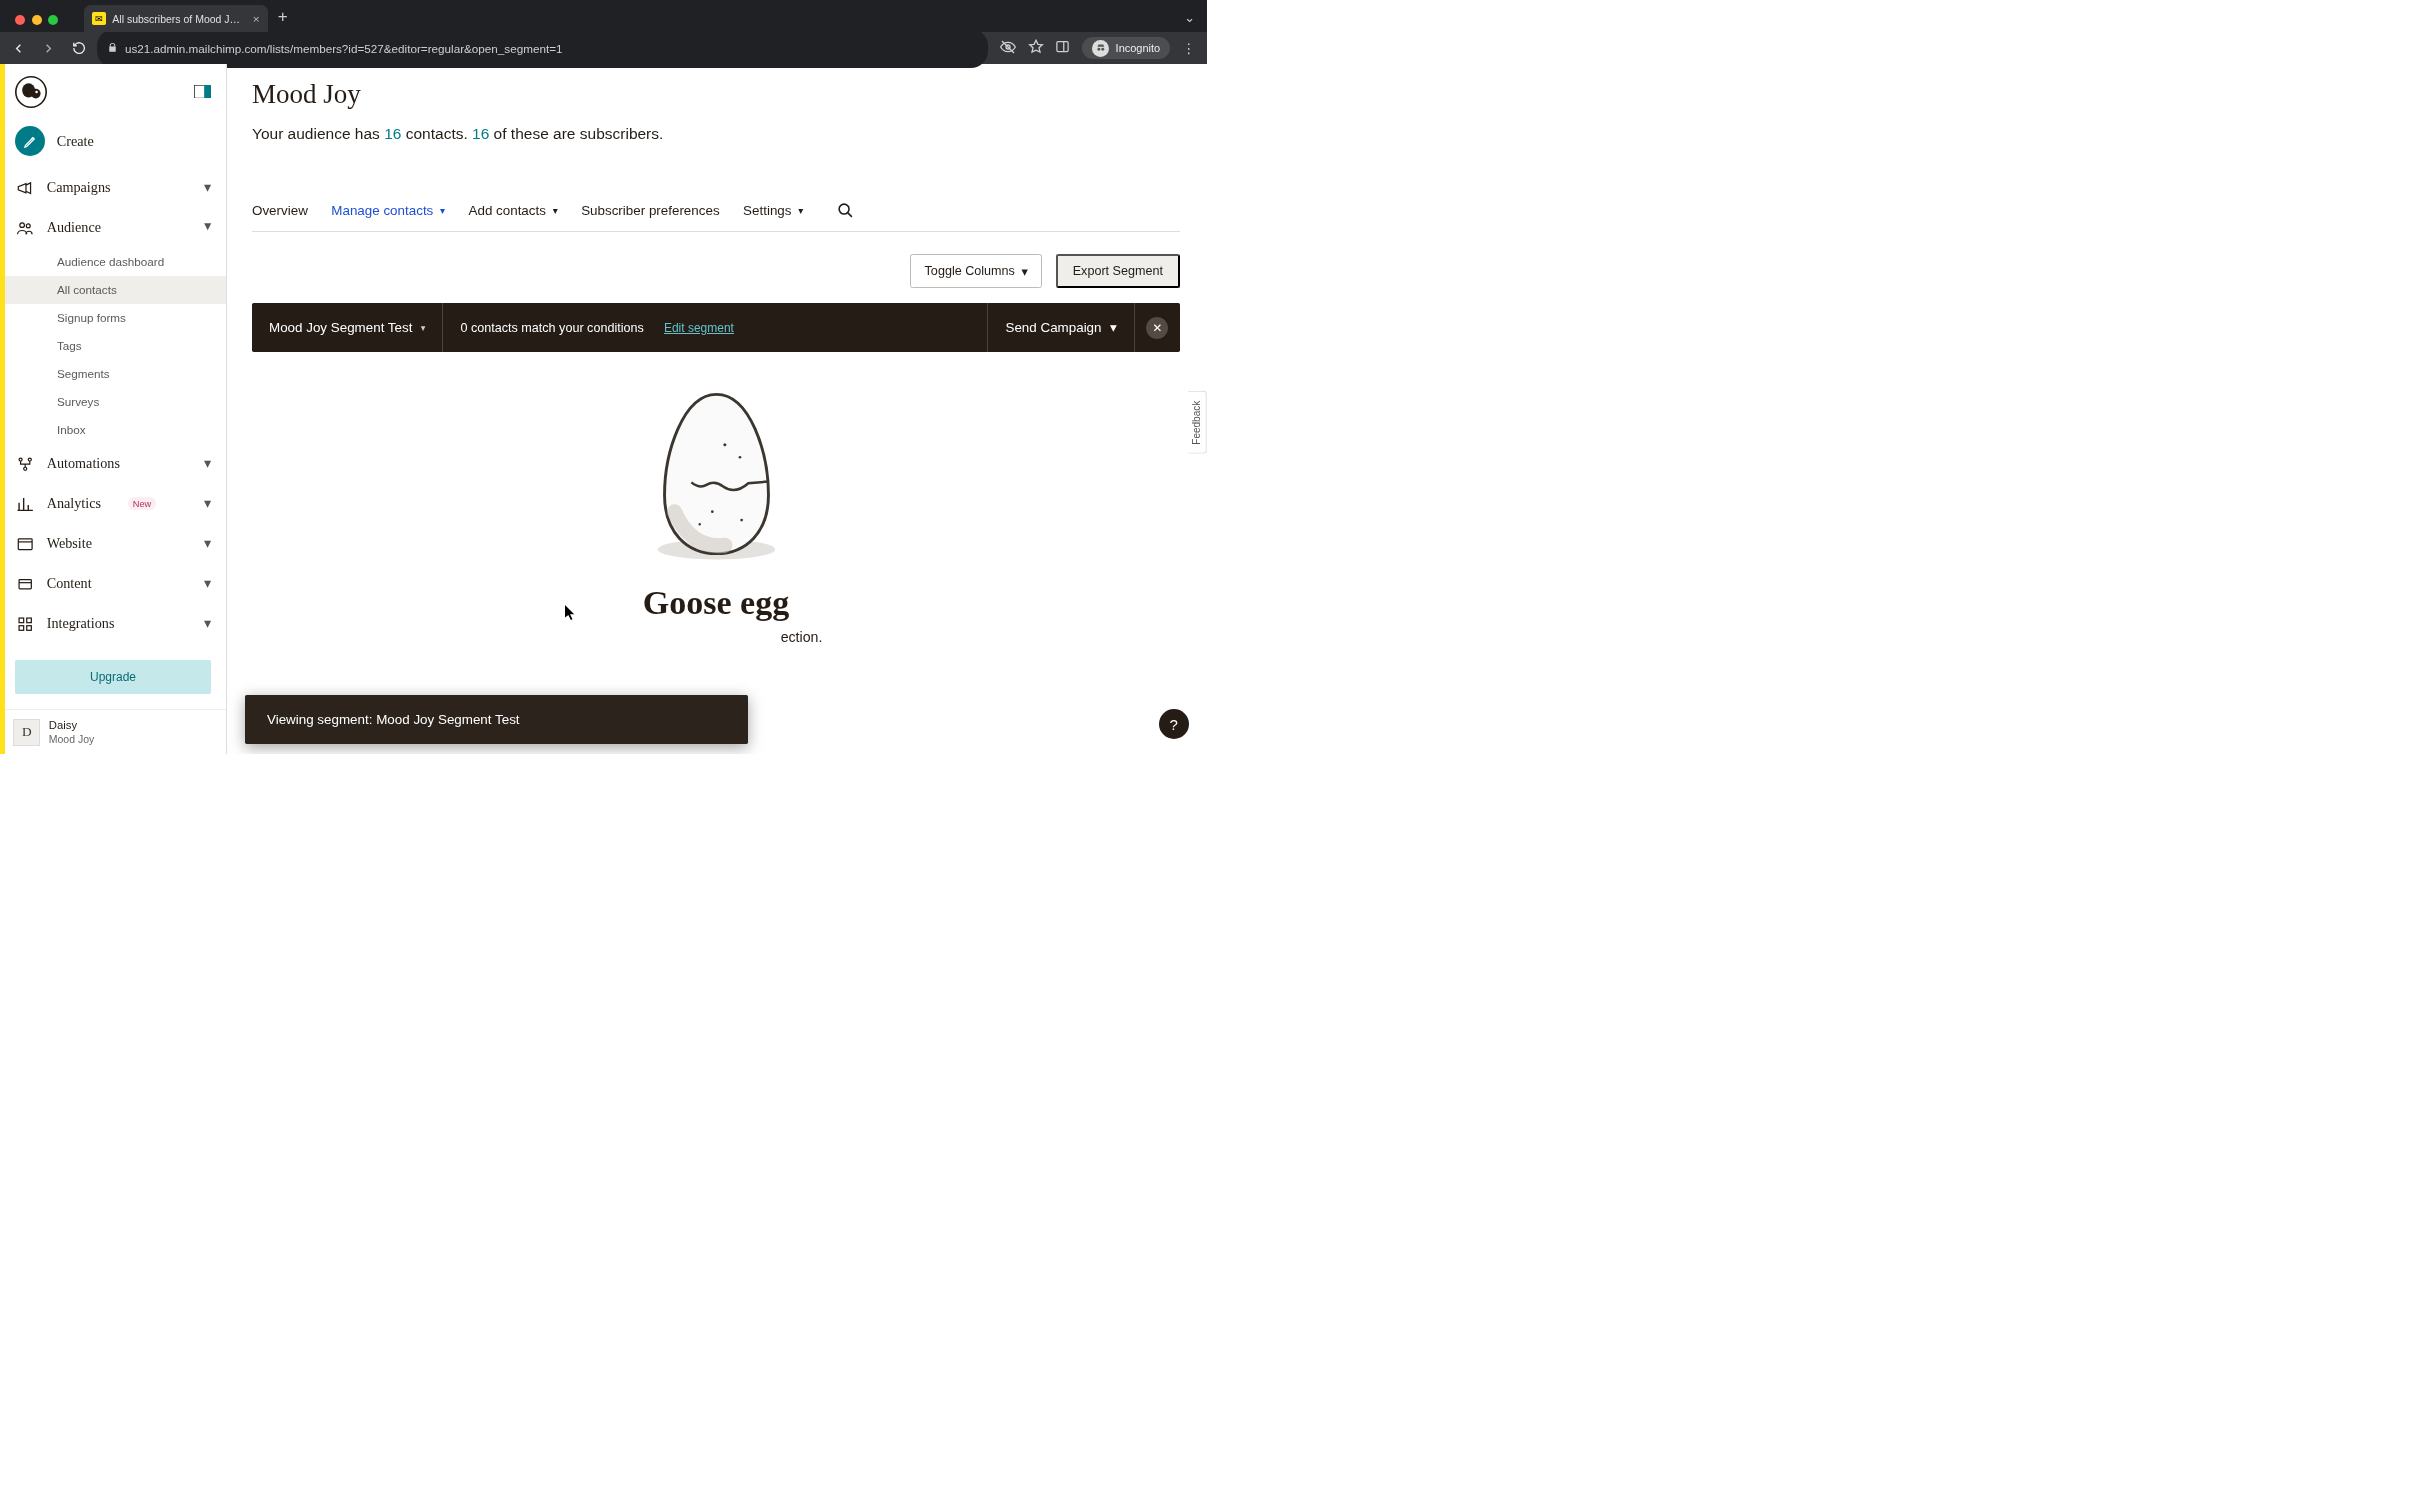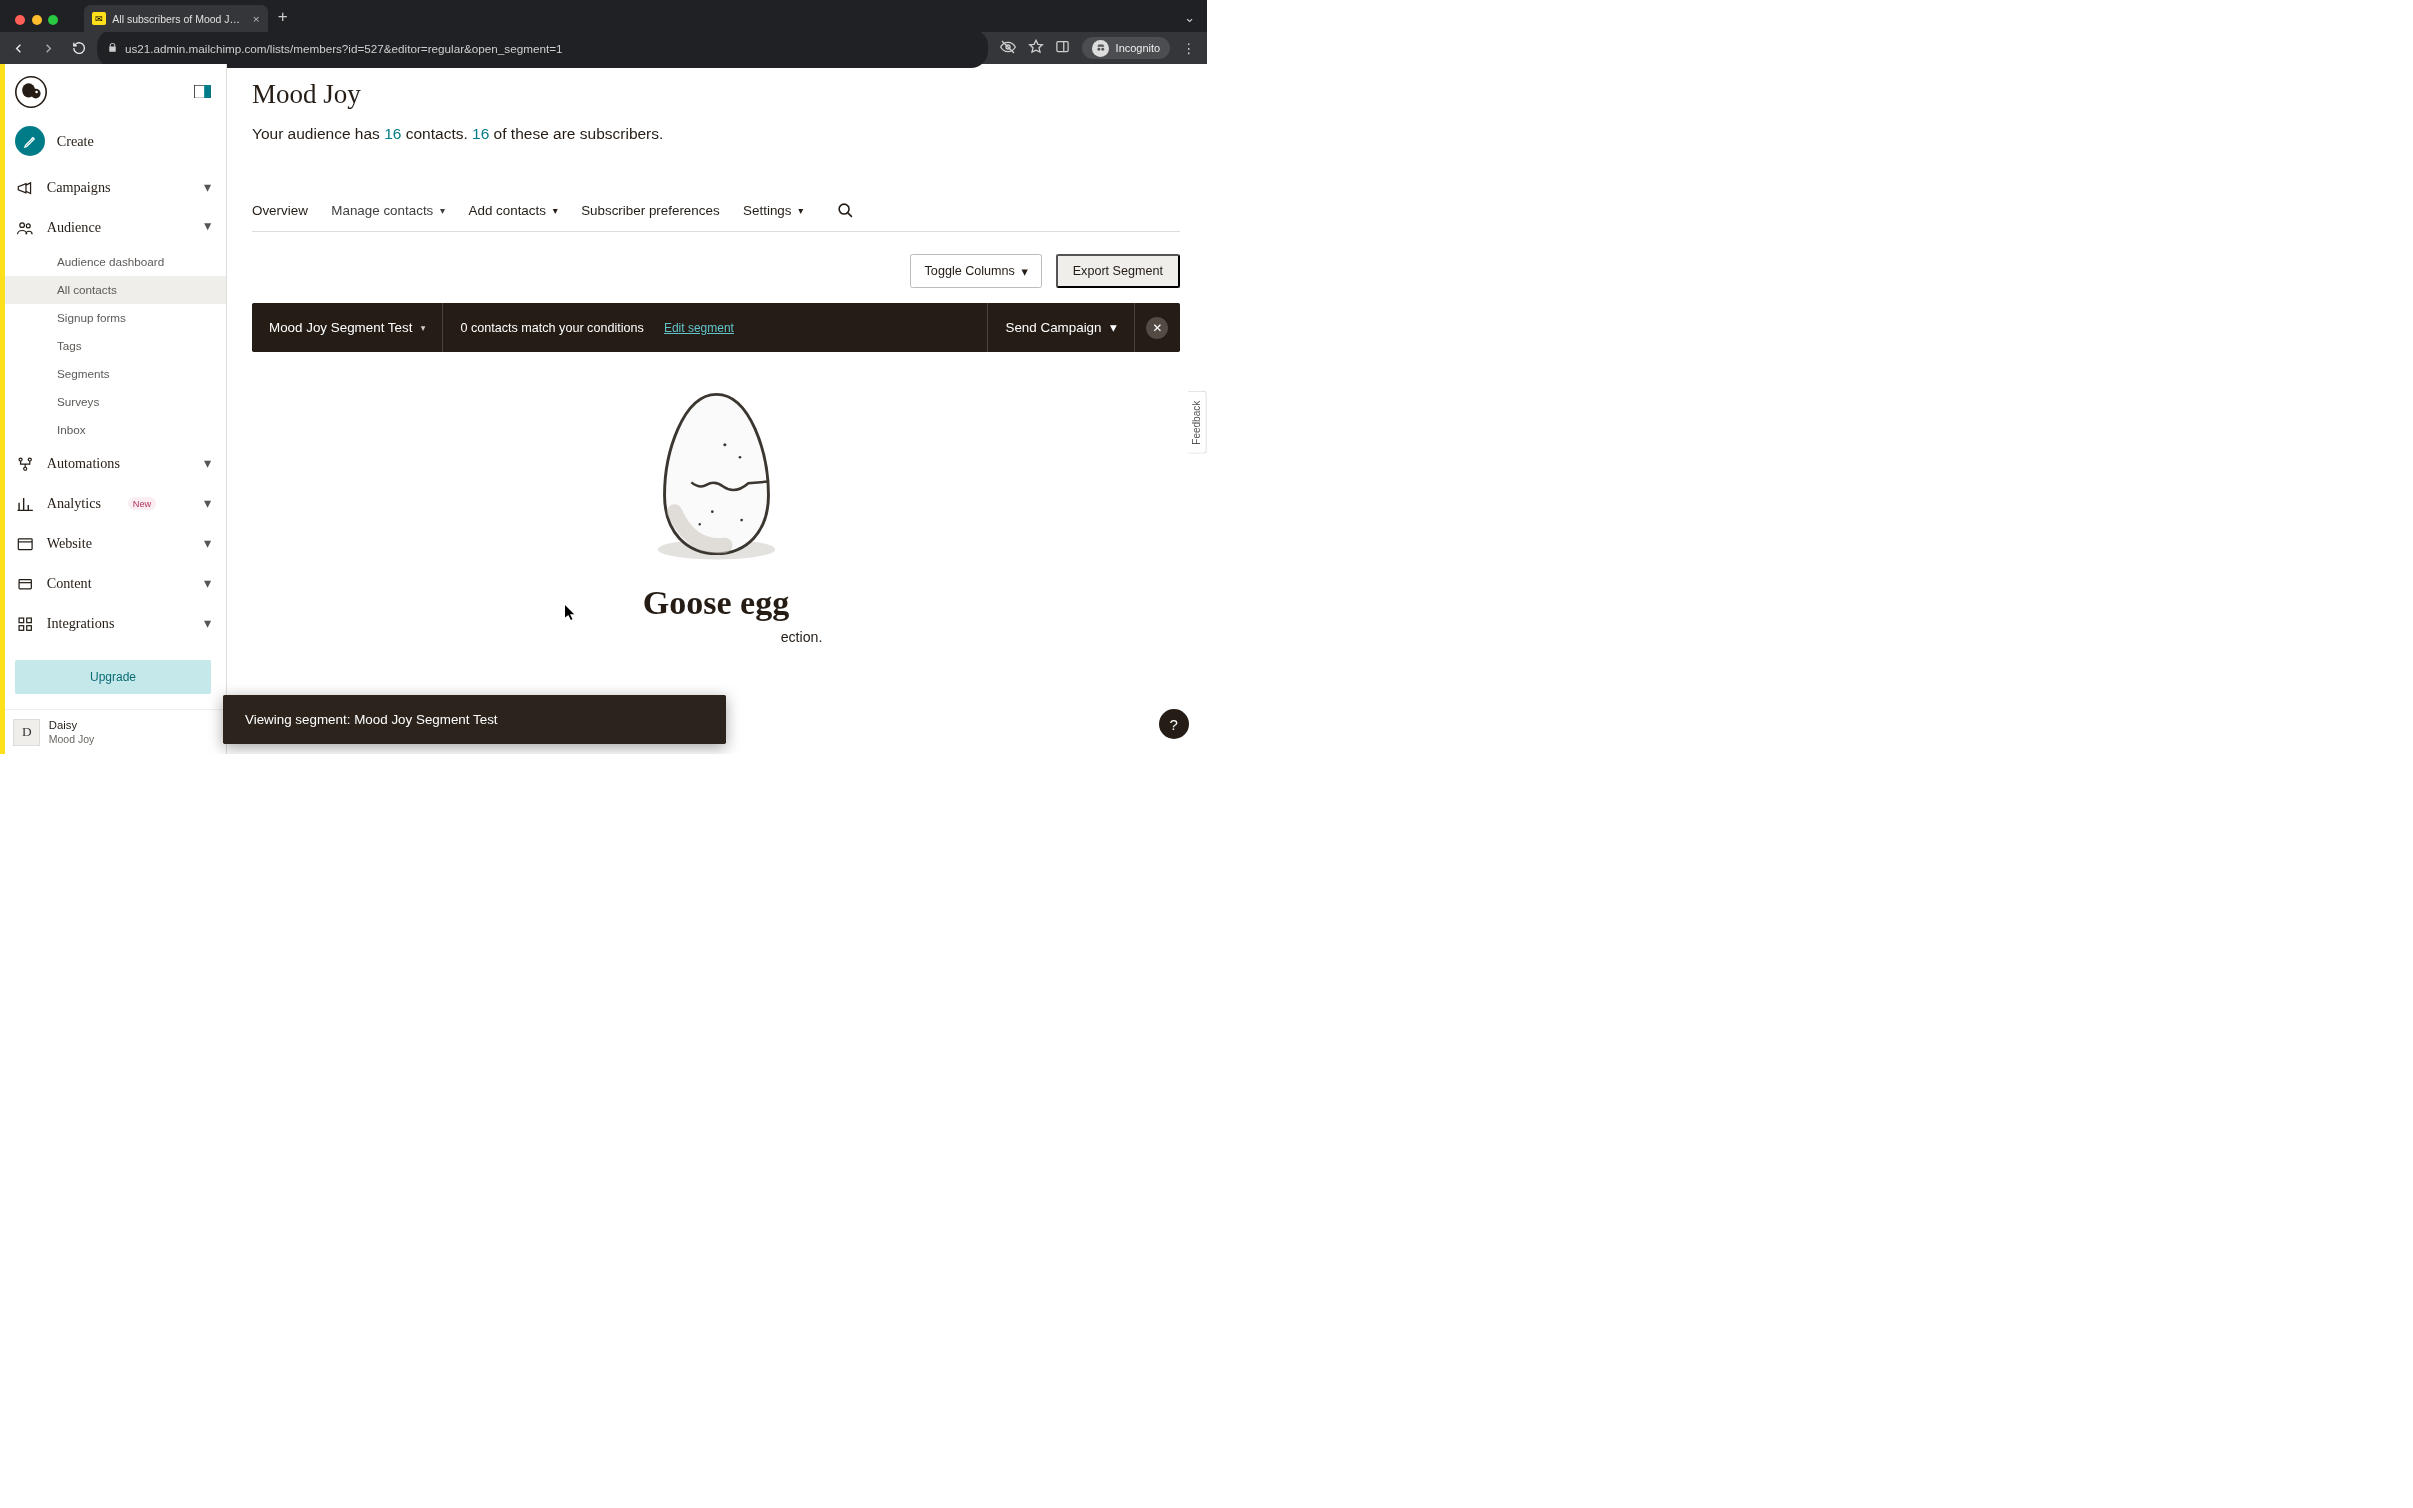--- a/index.html
+++ b/index.html
@@ -153,21 +153,21 @@
   .page-title{font-family:Georgia,serif;font-size:27px;color:#241c15;font-weight:500;margin-top:5px;}
   .audience-line{font-size:15.5px;color:#241c15;margin-top:15px;}
   .audience-line .num{color:#007c89;}
   .tabs-row{
     display:flex;align-items:center;gap:23.5px;
     border-bottom:0.8px solid #dedddc;
     margin-top:49px;
     font-size:13.4px;color:#241c15;
   }
   .tab{padding:10px 0 11.7px;display:flex;align-items:center;gap:6.7px;}
-  .tab.active{color:#404040;}
+  .tab.active{color:#1d4ed8;}
   .tab .chev{font-size:10px;color:inherit;}
   .search-icon-tab{margin-left:10px;}
 
   .sub-toolbar{
     display:flex;justify-content:flex-end;gap:13.4px;
     padding:22px 0 15px;
   }
   .btn-outline{
     border:0.8px solid #bdbbb9;background:#fff;border-radius:2.5px;
     padding:8.4px 13.4px;font-size:12.6px;color:#241c15;display:flex;align-items:center;gap:6.7px;
@@ -195,21 +195,21 @@
   
   .empty-state{
     text-align:center;padding-top:34px;
   }
   .egg-wrap{display:flex;justify-content:center;}
   .empty-title{font-family:Georgia,serif;font-size:34px;color:#241c15;margin-top:22px;}
   .empty-sub{font-size:14.2px;color:#241c15;margin-top:6.7px;}
 
   
   .toast{
-    position:absolute;left:223px;bottom:10px;
+    position:absolute;left:245px;bottom:10px;
     background:#2b231c;color:#fff;
     padding:17px 22px;font-size:13.4px;
     border-radius:1.7px;min-width:503px;
     box-shadow:0 3.4px 15px rgba(0,0,0,.35);
   }
 
   
   .feedback-tab{
     position:absolute;right:0;top:327px;
     background:#fff;border:0.8px solid #dcdcdc;border-right:none;

